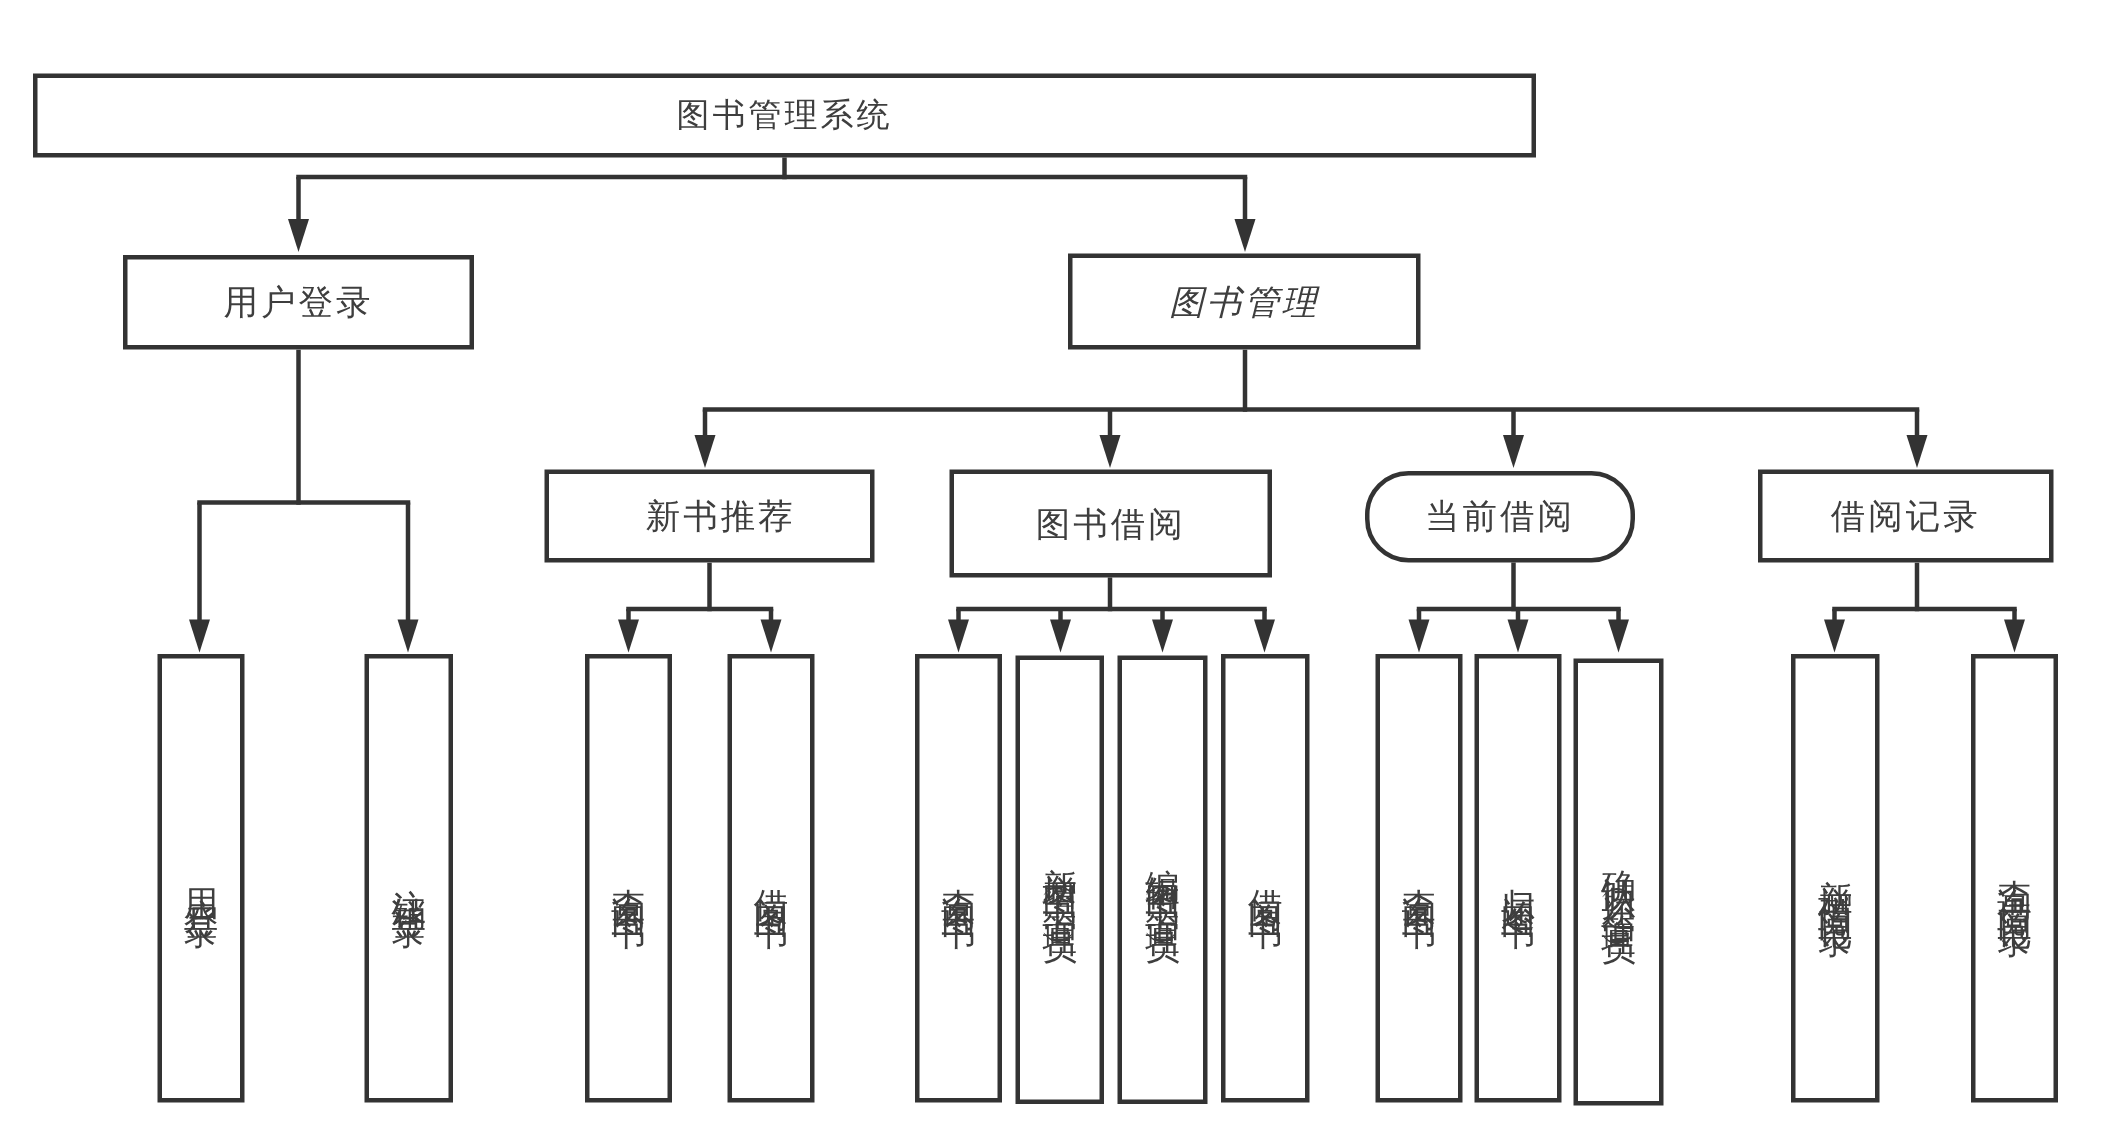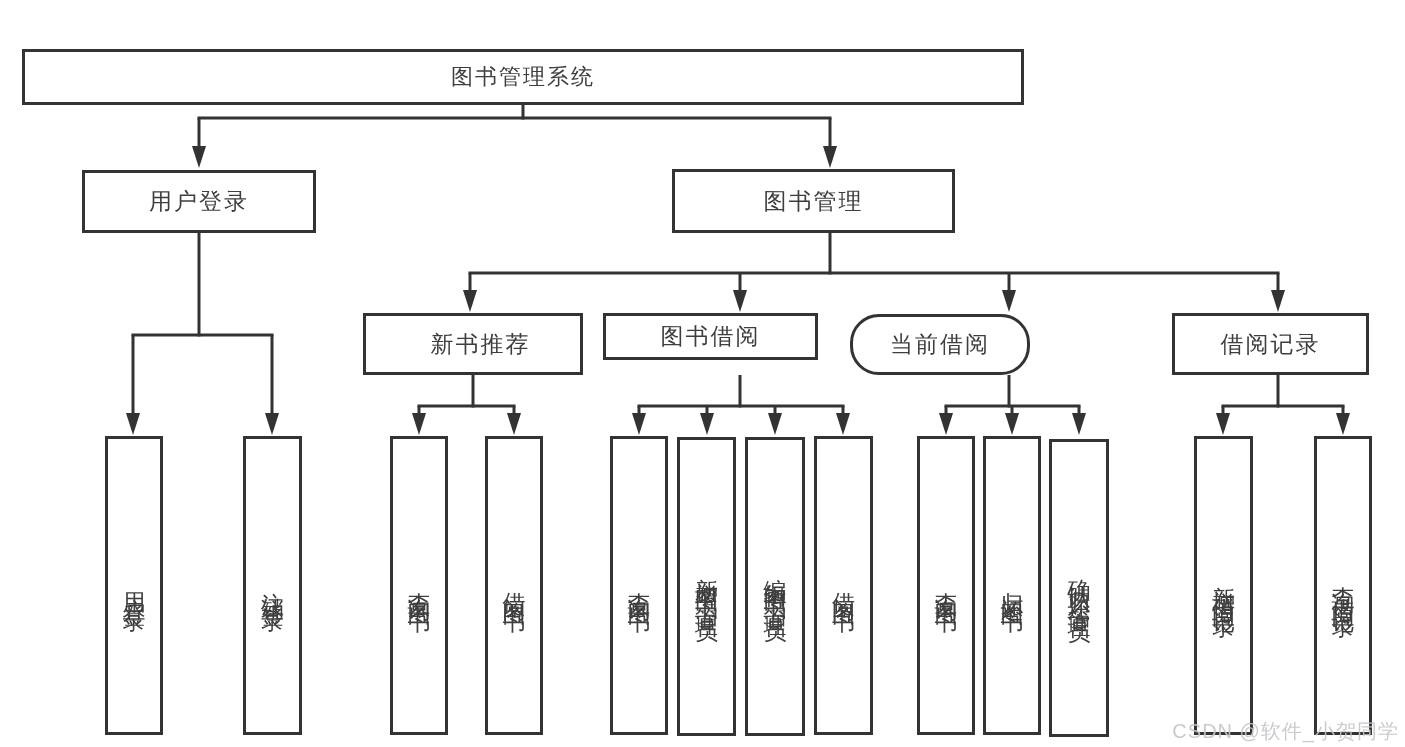--- a/index.html
+++ b/index.html
@@ -122,40 +122,39 @@
       <polygon points="1005,413 1019,413 1012,435"></polygon>
       <polygon points="1072,413 1086,413 1079,435"></polygon>
       <polygon points="1216,413 1230,413 1223,435"></polygon>
       <polygon points="1336,413 1350,413 1343,435"></polygon>
     </g>
   </svg>
 
   <div class="node root-node" style="left:22px; top:13px; width:1002px; height:56px;margin-top:36px;">图书管理系统</div>
 
   <div class="node h-node" style="left:82px; top:170px; width:234px; height:63px;">用户登录</div>
-  <div class="node h-node" style="left:672px; top:169px; width:283px; height:64px;">图书管理</div>
+  <div class="node h-node" style="left:712px; top:169px; width:235px; height:64px;font-style:italic;">图书管理</div>
 
   <div class="node h-node" style="left:363px; top:313px; width:220px; height:62px;padding-left:15px;">新书推荐</div>
-  <div class="node h-node" style="left:603px; top:313px; width:215px; height:47px;">图书借阅</div>
-  <div class="node h-node" style="left:850px; top:314px; width:180px; height:61px;border-radius:29px;">当前借阅</div>
+  <div class="node h-node" style="left:633px; top:313px; width:215px; height:72px;">图书借阅</div>
+  <div class="node h-node" style="left:910px; top:314px; width:180px; height:61px;border-radius:29px;">当前借阅</div>
   <div class="node h-node" style="left:1172px; top:313px; width:197px; height:62px;">借阅记录</div>
 
   <div class="node v-node" style="left:105px; top:436px; width:58px; height:299px;">用户登录</div>
   <div class="node v-node" style="left:243px; top:436px; width:59px; height:299px;">注销登录</div>
 
   <div class="node v-node" style="left:390px; top:436px; width:58px; height:299px;">查询图书</div>
   <div class="node v-node" style="left:485px; top:436px; width:58px; height:299px;">借阅图书</div>
 
   <div class="node v-node" style="left:610px; top:436px; width:58px; height:299px;">查询图书</div>
   <div class="node v-node" style="left:677px; top:437px; width:59px; height:299px;">新增图书（管理员）</div>
   <div class="node v-node" style="left:745px; top:437px; width:60px; height:299px;">编辑图书（管理员）</div>
   <div class="node v-node" style="left:814px; top:436px; width:59px; height:299px;">借阅图书</div>
 
   <div class="node v-node" style="left:917px; top:436px; width:58px; height:299px;">查询图书</div>
   <div class="node v-node" style="left:983px; top:436px; width:58px; height:299px;">归还图书</div>
   <div class="node v-node" style="left:1049px; top:439px; width:60px; height:298px;">确认归还（管理员）</div>
 
   <div class="node v-node" style="left:1194px; top:436px; width:59px; height:299px;">新增借阅记录</div>
   <div class="node v-node" style="left:1314px; top:436px; width:58px; height:299px;">查询借阅记录</div>
 
-  <div class="watermark">CSDN @软件_小贺同学</div>
 
 </div>
 
 </body></html>

